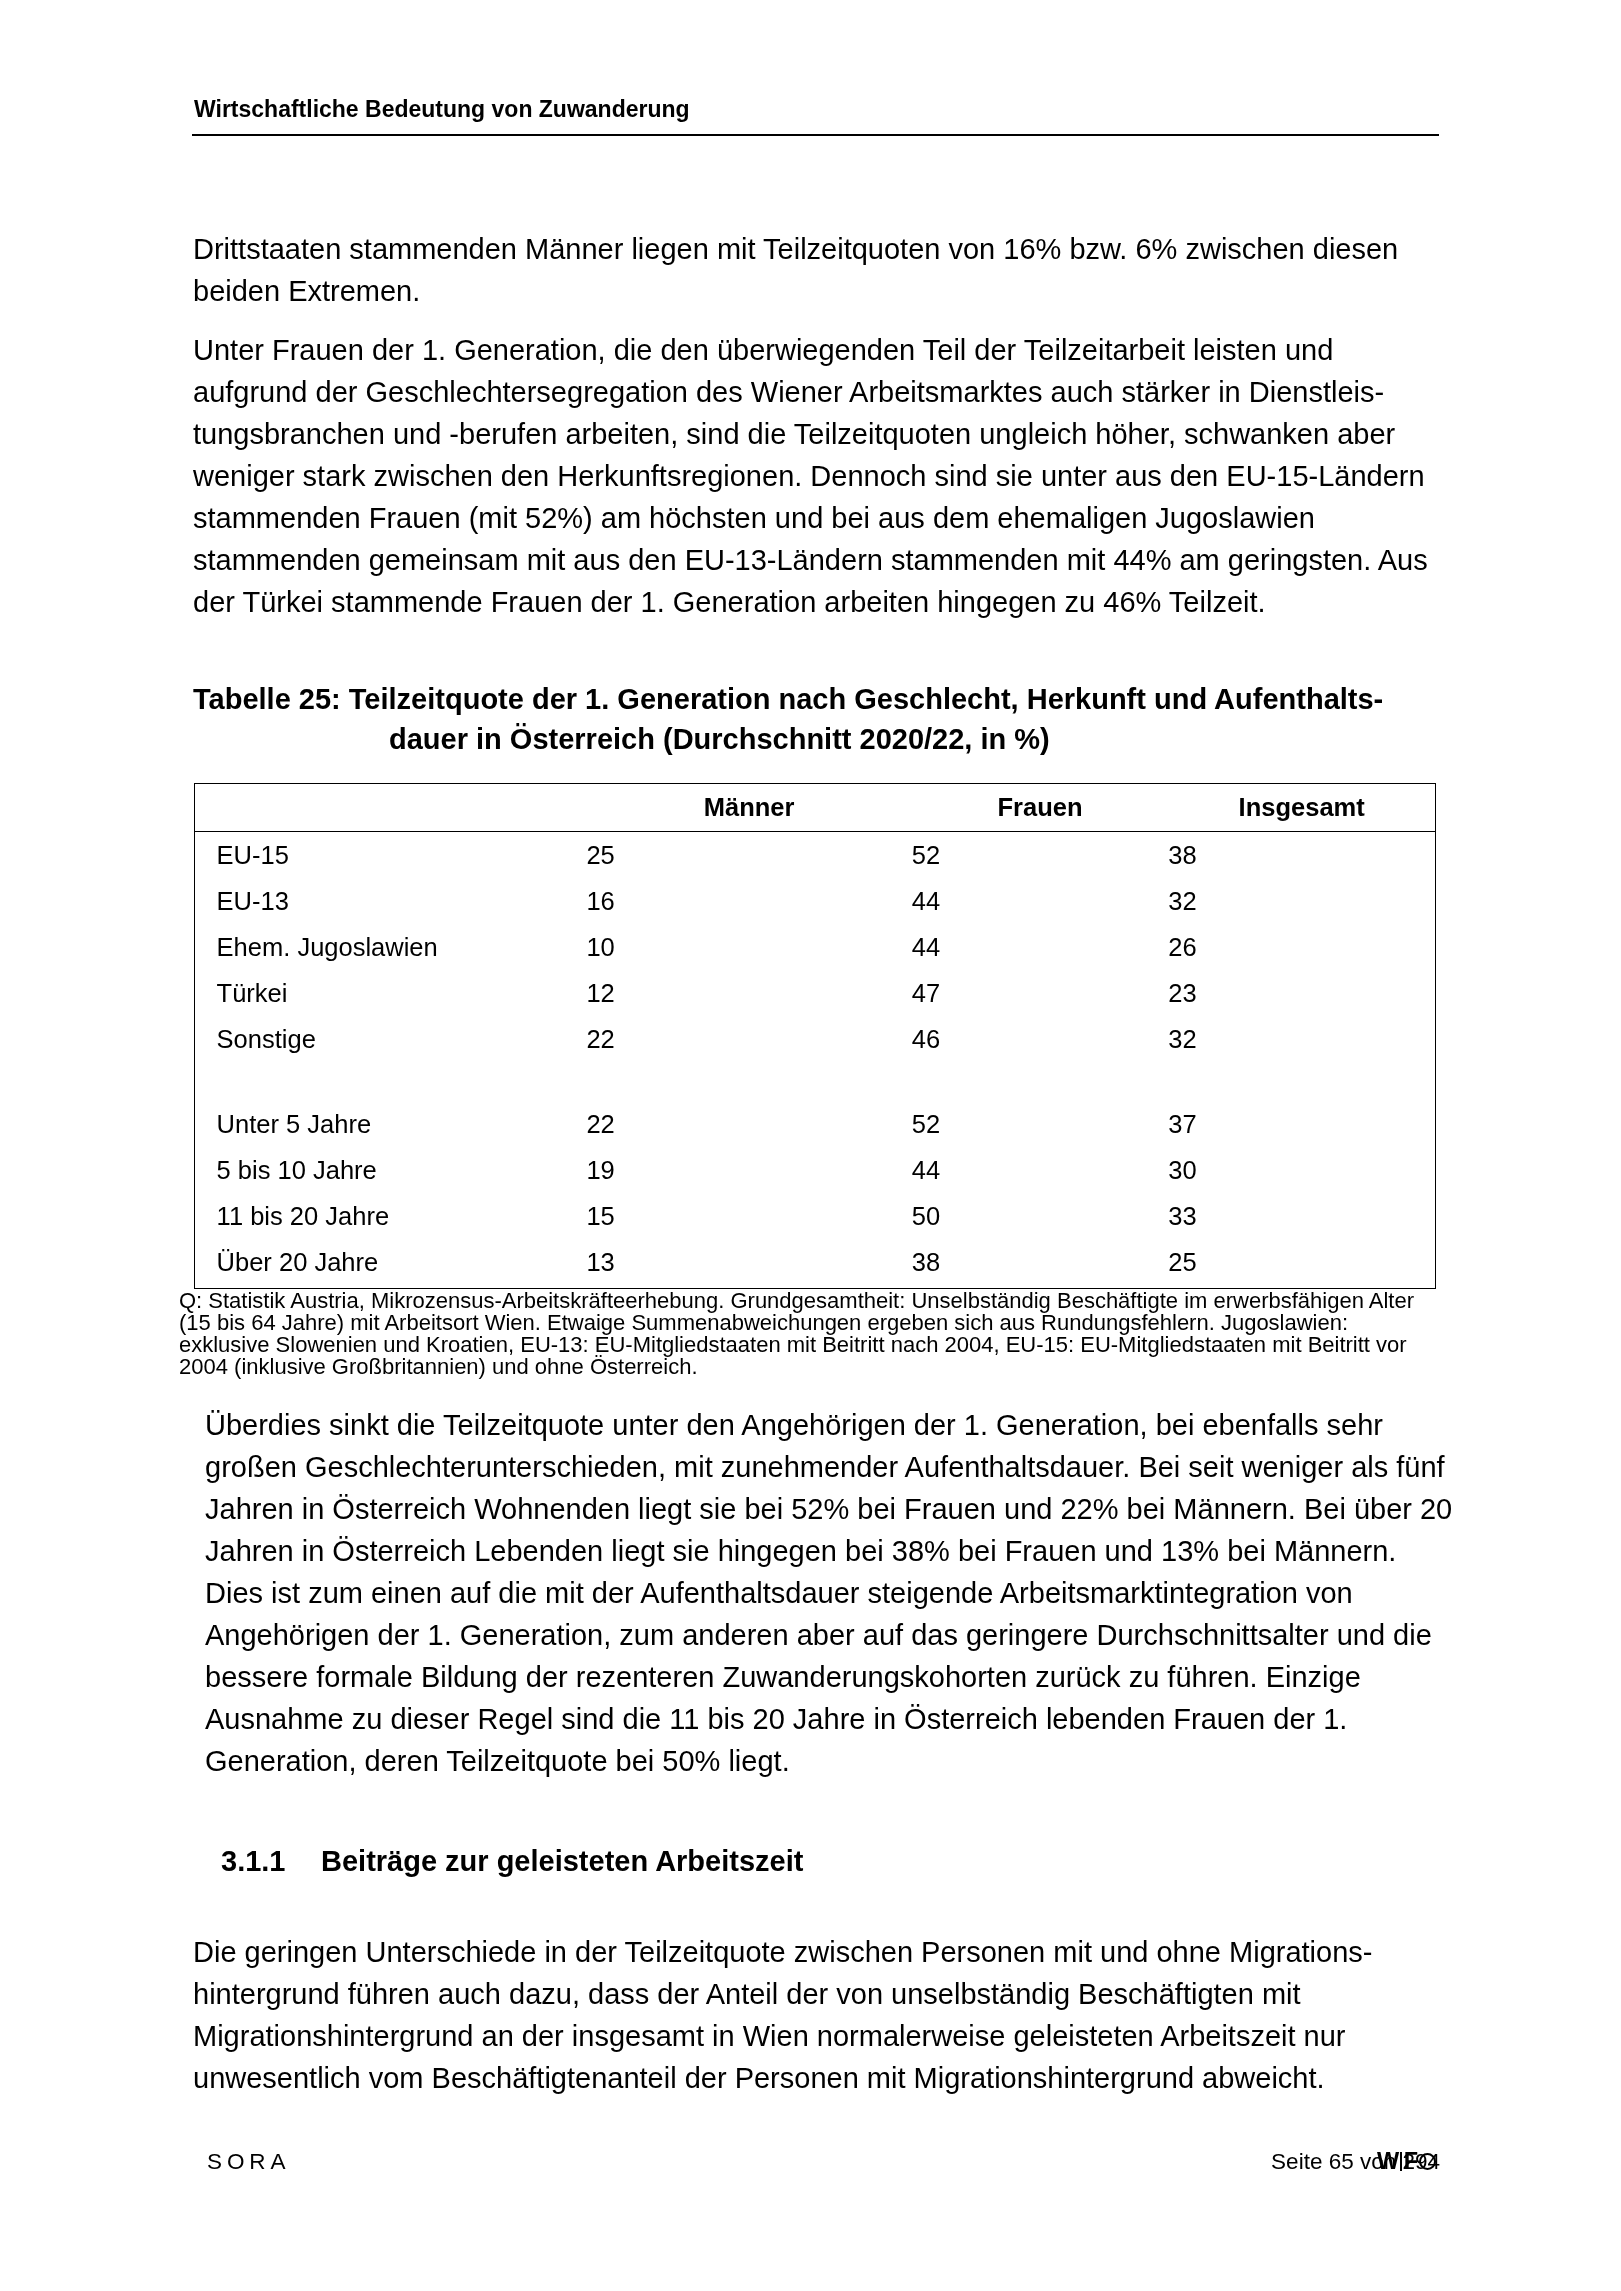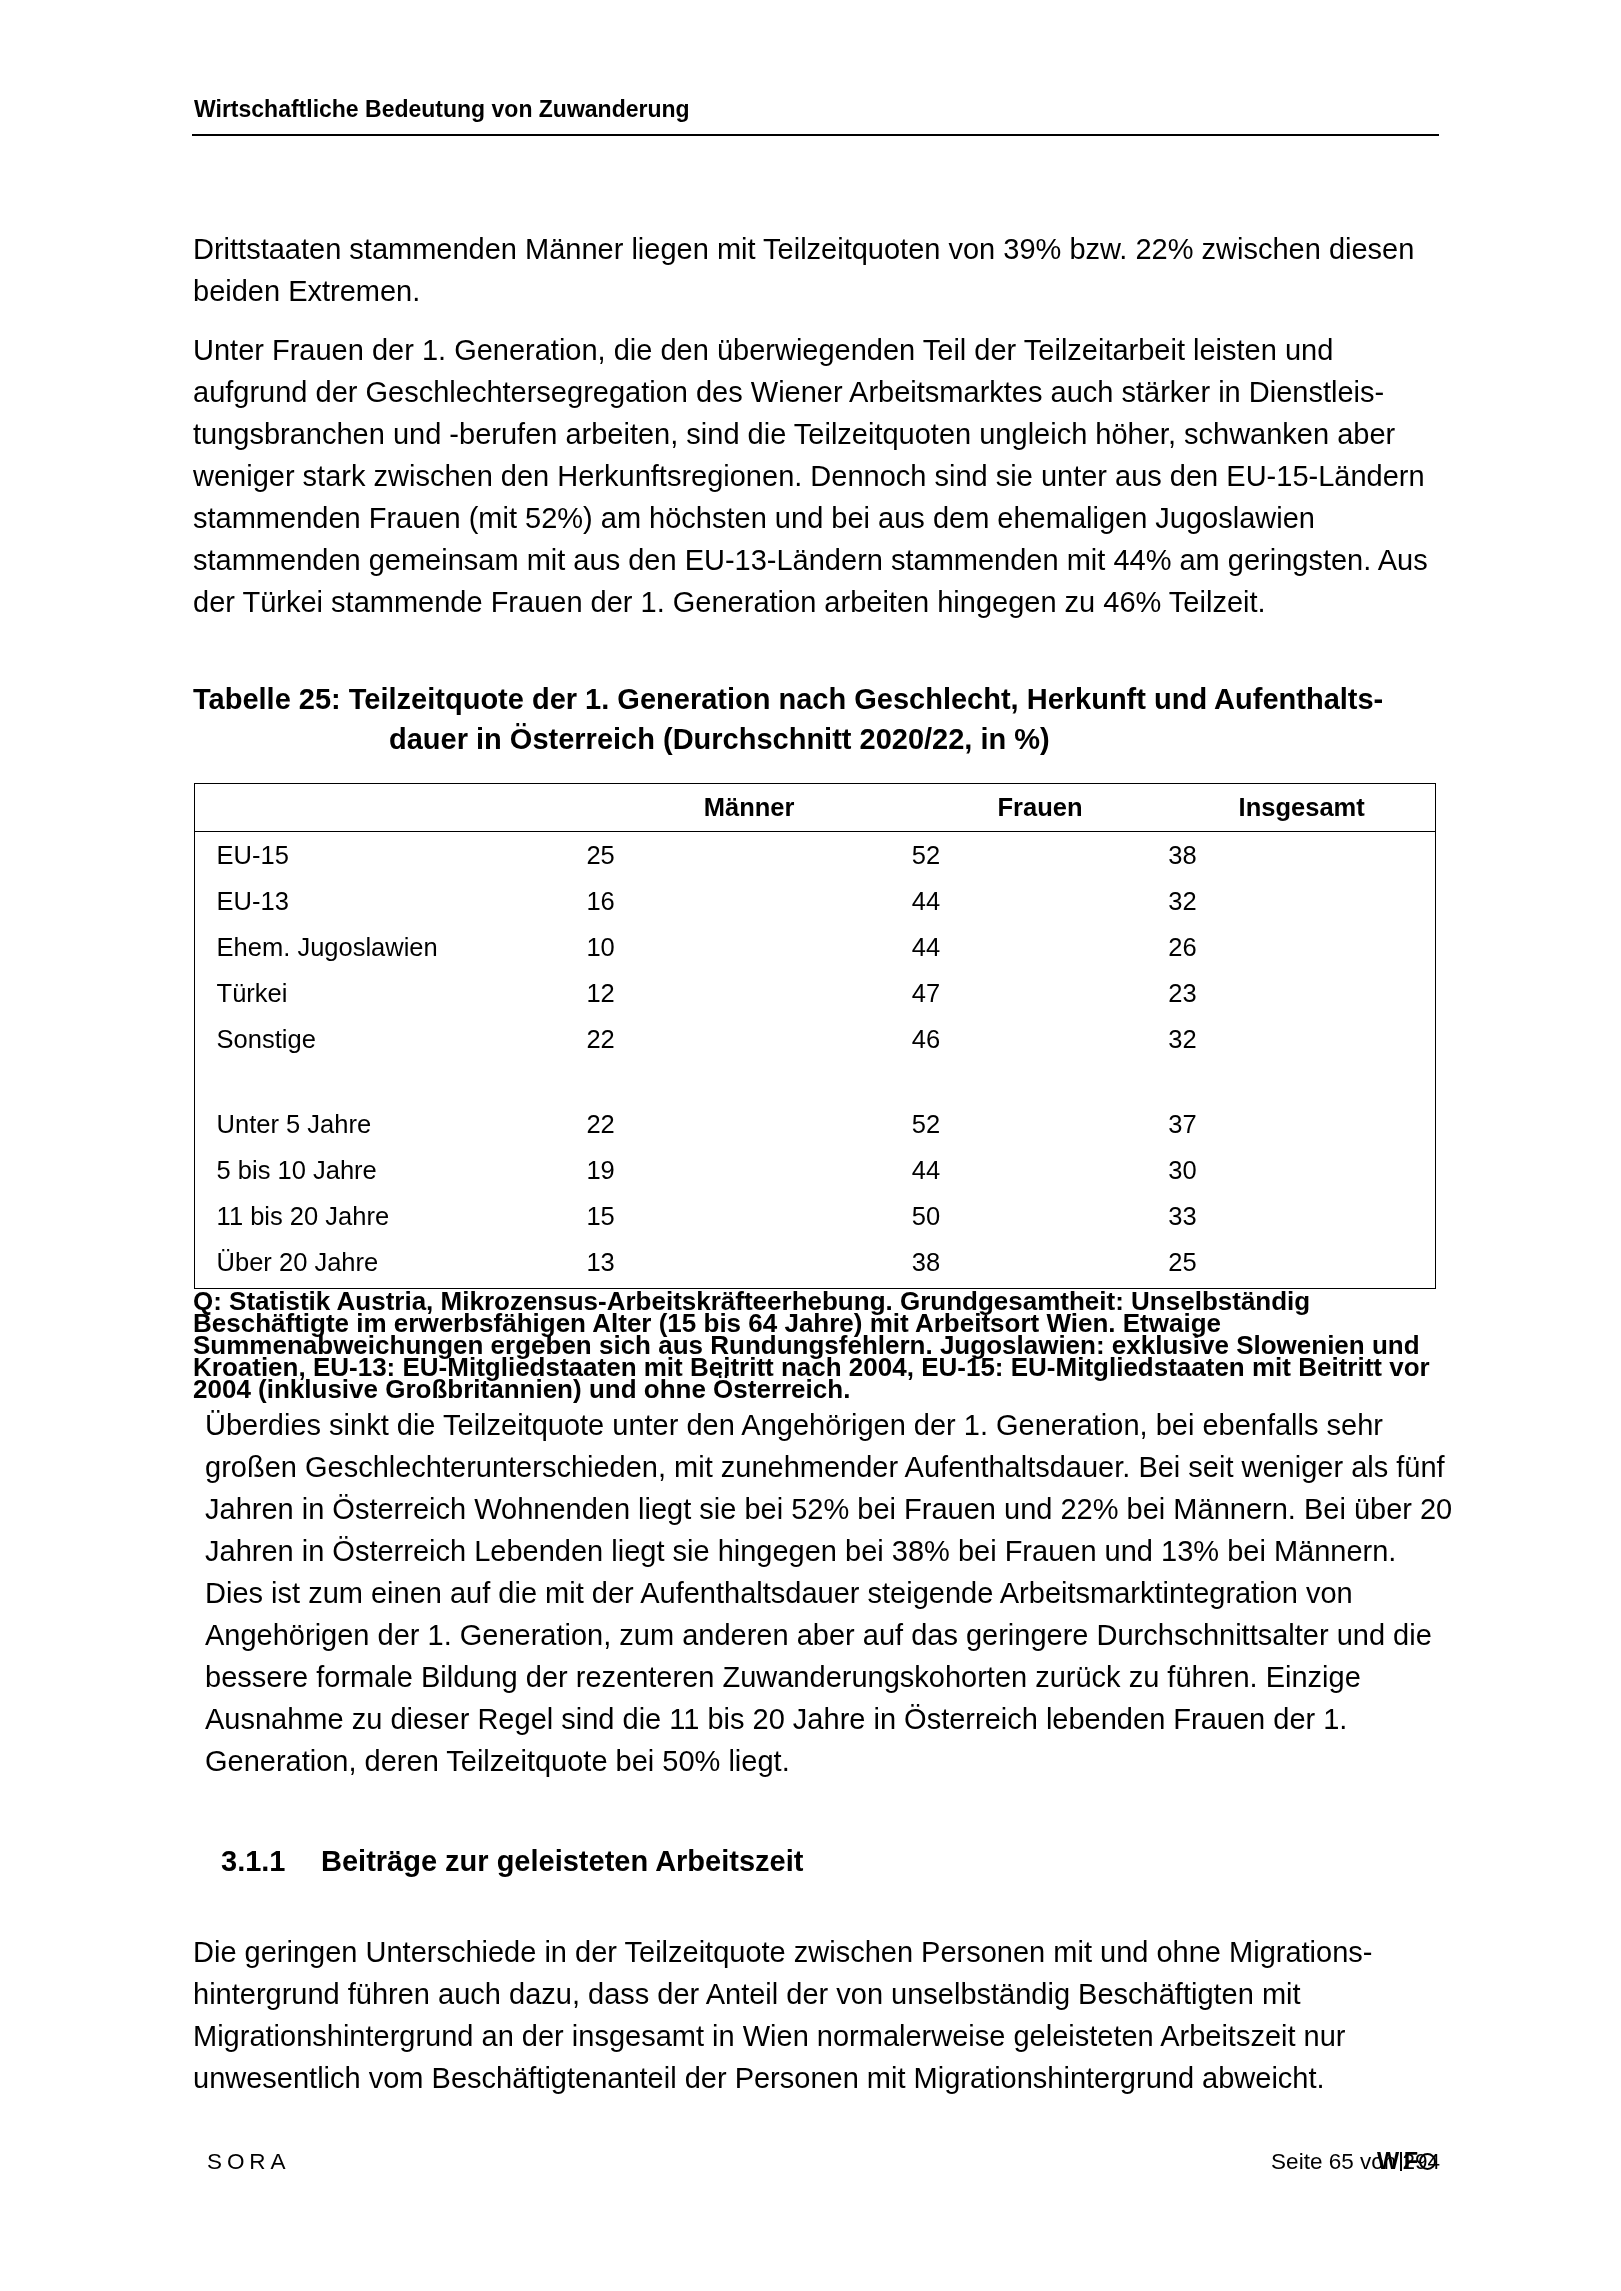--- a/index.html
+++ b/index.html
@@ -20,22 +20,22 @@
     .table-wrap { position: absolute; left: 194px; top: 783px; width: 1242px; height: 506px;
                   border: 1.5px solid #000; box-sizing: border-box; }
     table.data { width: 100%; border-collapse: collapse; font-size: 25.5px; }
     table.data th { font-weight: bold; height: 47px; padding: 0; border-bottom: 1.5px solid #000;
                     text-align: center; font-size: 25.5px; }
     table.data td { height: 46px; padding: 0; text-align: left; }
     table.data td.label { text-align: left; padding-left: 21.6px; }
     table.data tr.spacer td { height: 39px; }
     col.c0 { width: 392px; } col.c1 { width: 326px; } col.c2 { width: 257px; } col.c3 { width: 267px; }
 
-    .source-note { position: absolute; left: 193px; top: 1290px; width: 1250px;
-                   font-size: 26px; line-height: 22px; font-weight: bold; }
+    .source-note { position: absolute; left: 179px; top: 1290px; width: 1250px;
+                   font-size: 22px; line-height: 22px; }
 
     .section-heading { position: absolute; left: 193px; top: 1842px; font-weight: bold;
                        font-size: 29px; line-height: 39px; }
     .section-heading .num { display: inline-block; width: 100px; margin-left: 28px; }
 
     .content2 { position: absolute; left: 205px; top: 1404px; width: 1250px; }
     .content3 { position: absolute; left: 193px; top: 1931px; width: 1250px; }
 
     .page-footer { position: absolute; left: 193px; top: 2147px; width: 1247px; height: 33px;
                    font-size: 22.5px; line-height: 29px; }
@@ -49,21 +49,21 @@
   </style>
 </head>
 <body>
 
 <div class="page-header">
   <span class="running-title">Wirtschaftliche Bedeutung von Zuwanderung</span>
   <div class="header-rule"></div>
 </div>
 
 <div class="content">
-  <p class="body">Drittstaaten stammenden Männer liegen mit Teilzeitquoten von 39% bzw. 22% zwischen die­sen beiden Extremen.</p>
+  <p class="body">Drittstaaten stammenden Männer liegen mit Teilzeitquoten von 16% bzw. 6% zwischen die­sen beiden Extremen.</p>
   <p class="body">Unter Frauen der 1. Generation, die den überwiegenden Teil der Teilzeitarbeit leisten und aufgrund der Geschlechtersegregation des Wiener Arbeitsmarktes auch stärker in Dienstleis­tungsbranchen und -berufen arbeiten, sind die Teilzeitquoten ungleich höher, schwanken aber weniger stark zwischen den Herkunftsregionen. Dennoch sind sie unter aus den EU-15-Ländern stammenden Frauen (mit 52%) am höchsten und bei aus dem ehemaligen Jugosla­wien stammenden gemeinsam mit aus den EU-13-Ländern stammenden mit 44% am geringsten. Aus der Türkei stammende Frauen der 1. Generation arbeiten hingegen zu 46% Teilzeit.</p>
 </div>
 
 <div class="caption">
   <span>Tabelle 25: Teilzeitquote der 1. Generation nach Geschlecht, Herkunft und Aufenthalts-</span>
   <span class="line2">dauer in Österreich (Durchschnitt 2020/22, in %)</span>
 </div>
 
 <div class="table-wrap">
   <table class="data">

